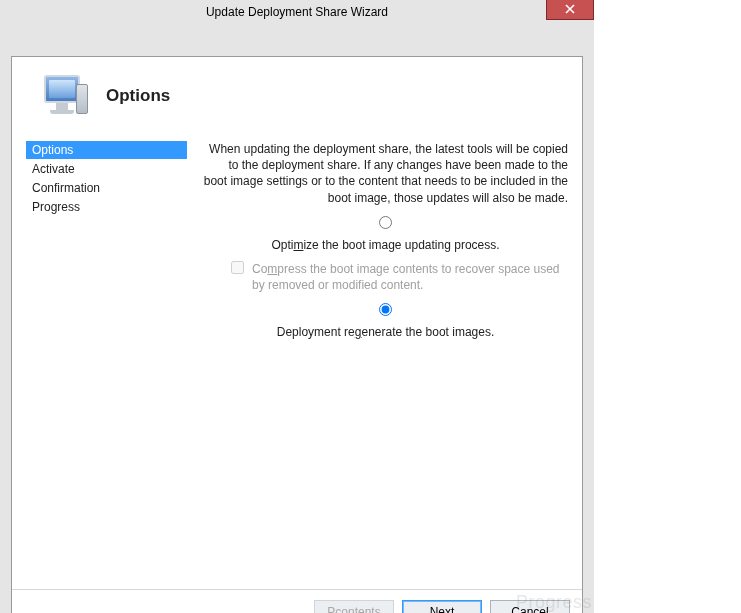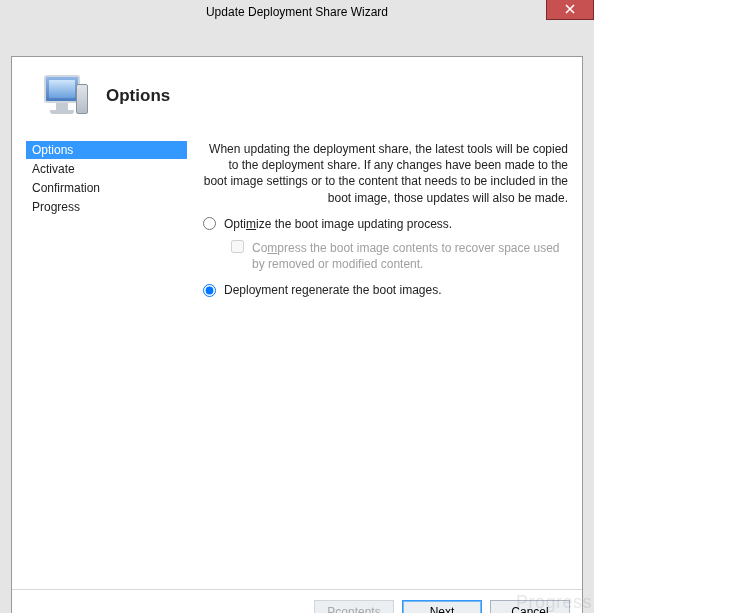--- a/index.html
+++ b/index.html
@@ -96,20 +96,21 @@
   }
   .content p {
     margin: 0 0 10px 0;
     text-align: right;
   }
   .opt-row {
     display: flex;
     align-items: center;
     gap: 8px;
     margin-top: 8px;
+    flex-direction: column;
   }
   input[type=radio], input[type=checkbox] {
     margin: 0;
     width: 13px;
     height: 13px;
   }
   .sub-opt {
     display: flex;
     align-items: flex-start;
     gap: 8px;

